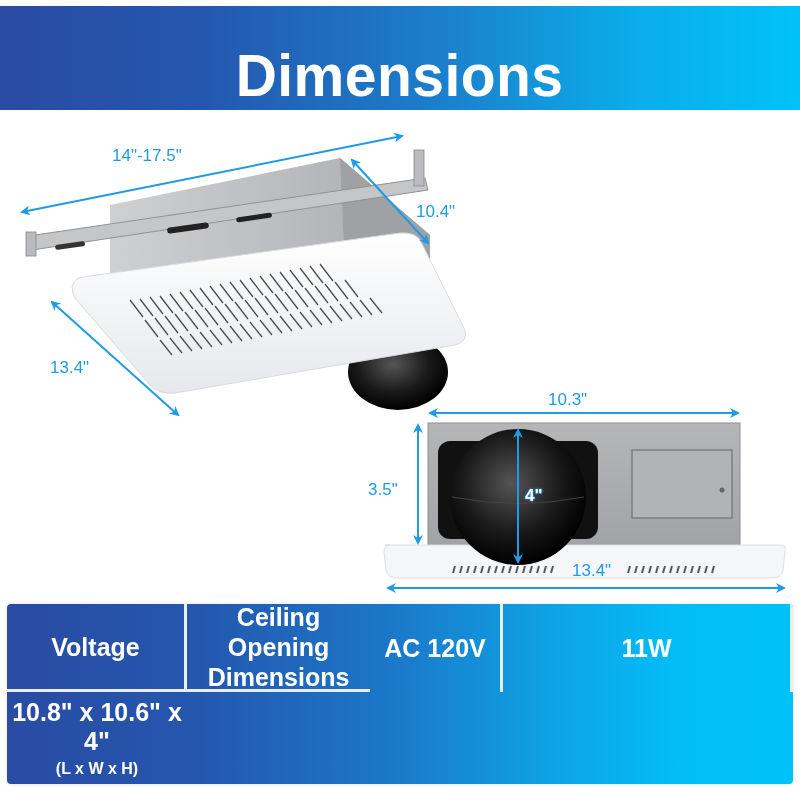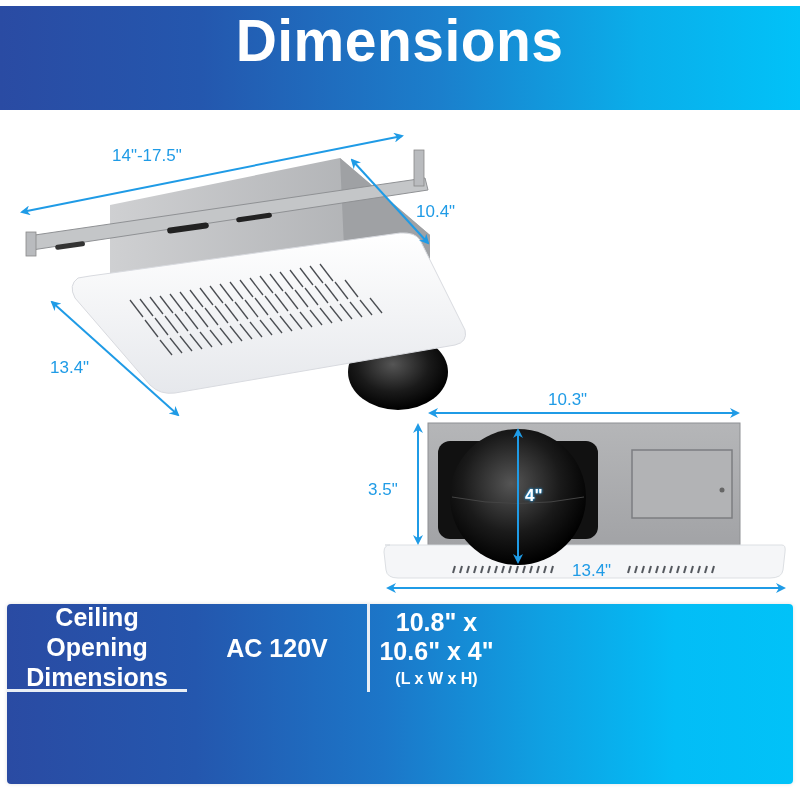--- a/index.html
+++ b/index.html
@@ -2,21 +2,21 @@
 <html><head>
   <meta charset="utf-8">
   <style>
     * { box-sizing: border-box; margin: 0; padding: 0; }
     html, body { width: 800px; height: 800px; background: #ffffff; overflow: hidden; }
     body { position: relative; font-family: "Liberation Sans", "DejaVu Sans", sans-serif; }
 
     .banner {
       position: absolute; left: 0; top: 6px; width: 800px; height: 104px;
       background: linear-gradient(90deg, #2a4ba3 0%, #2457ae 25%, #1b7fcc 55%, #0aaeea 80%, #01c2f8 100%);
-      display: flex; align-items: flex-start; justify-content: center;
+      display: flex; align-items: flex-end; justify-content: center;
     }
     .banner-title {
       color: #ffffff; font-weight: bold; font-size: 60px; letter-spacing: 0.5px;
       transform: scaleX(0.95);
     }
 
     .illustration { position: absolute; left: 0; top: 112px; width: 800px; height: 490px; }
     .illustration svg { width: 100%; height: 100%; display: block; }
     .dim-label {
       position: absolute; color: #1f9be6; font-size: 17px; font-family: "Liberation Sans", sans-serif;
@@ -213,24 +213,30 @@
   <div class="dim-label" style="left:112px; top:34px;">14"-17.5"</div>
   <div class="dim-label" style="left:416px; top:90px;">10.4"</div>
   <div class="dim-label" style="left:50px; top:246px;">13.4"</div>
   <div class="dim-label" style="left:548px; top:278px;">10.3"</div>
   <div class="dim-label" style="left:368px; top:368px;">3.5"</div>
   <div class="dim-label" style="left:525px; top:374px; color:#ffffff; font-weight:bold; text-shadow:0 0 2px #1f9be6, 0 0 3px #1f9be6;">4"</div>
   <div class="dim-label" style="left:572px; top:449px;">13.4"</div>
 </div>
 
 <div class="spec-table">
+  <div class="cell">
+    <span class="cell-head">Voltage</span>
+  </div>
   <div class="cell last-col">
     <span class="cell-head" style="padding:0 36px;">Ceiling Opening Dimensions</span>
   </div>
 
   <div class="cell last-row">
     <span class="cell-val">AC 120V</span>
+  </div>
+  <div class="cell last-row">
+    <span class="cell-val">11W</span>
   </div>
   <div class="cell last-row last-col">
     <span class="cell-val">10.8" x 10.6" x 4"</span>
     <span class="cell-sub">(L x W x H)</span>
   </div>
 </div>
 
 </body></html>

